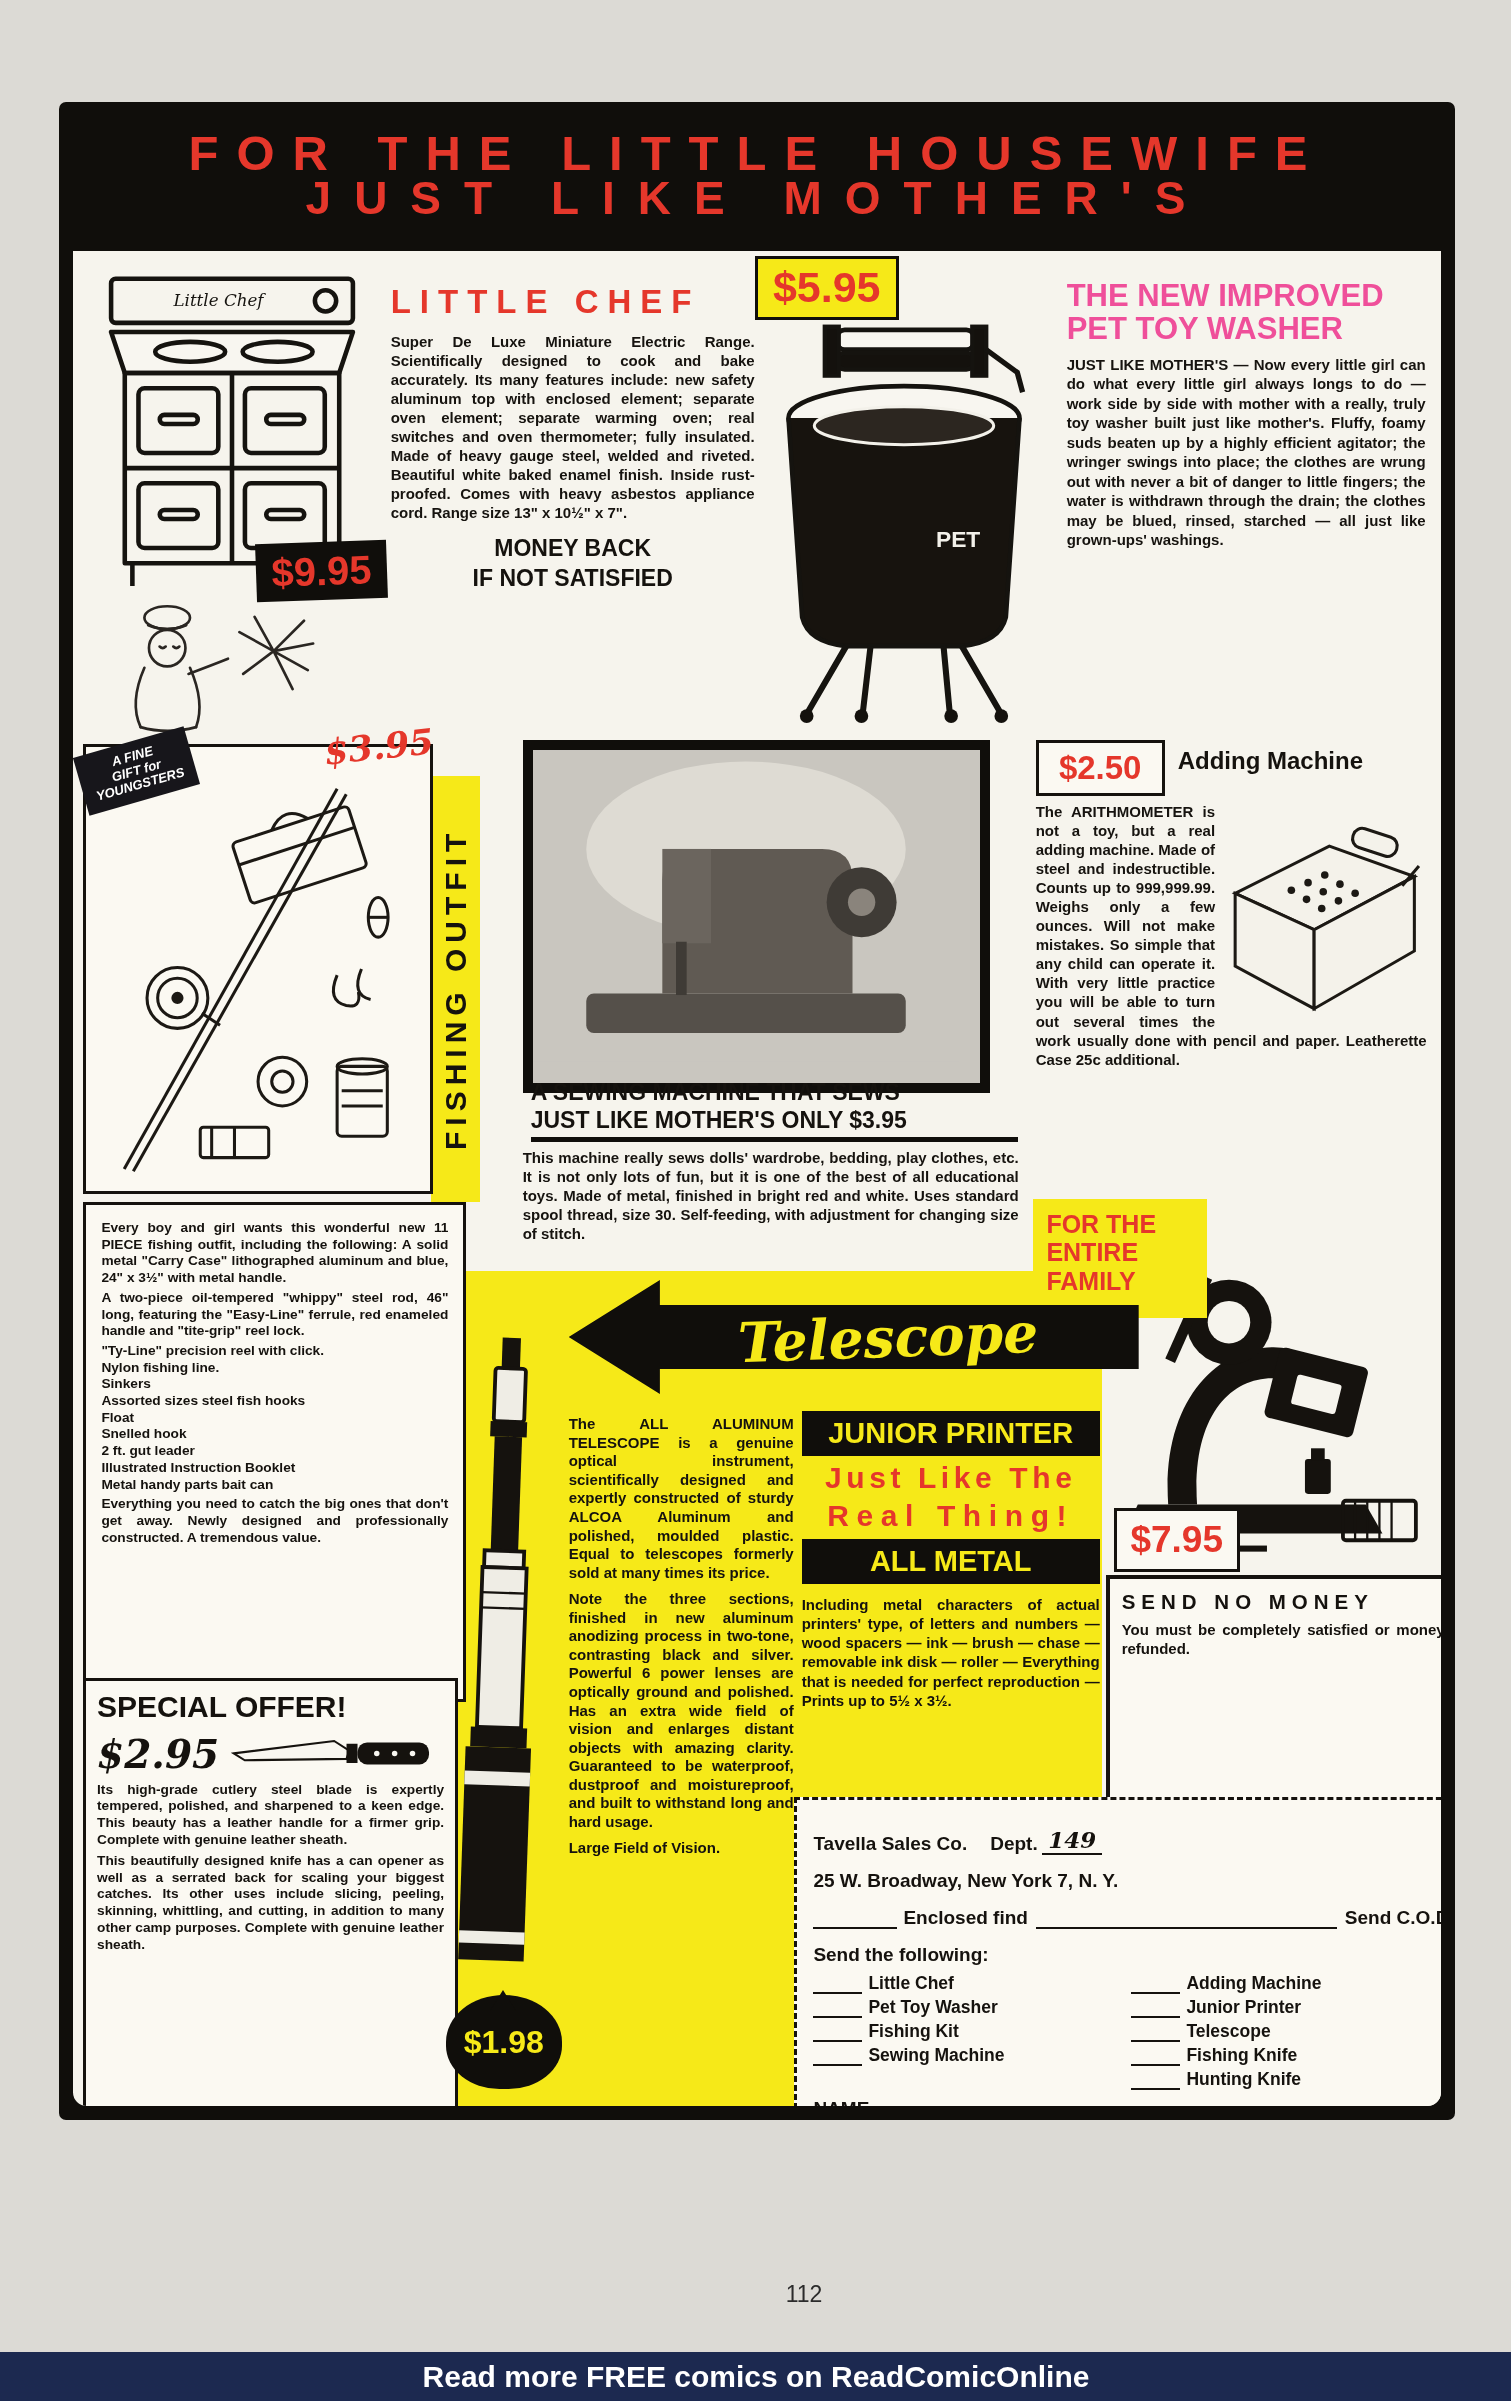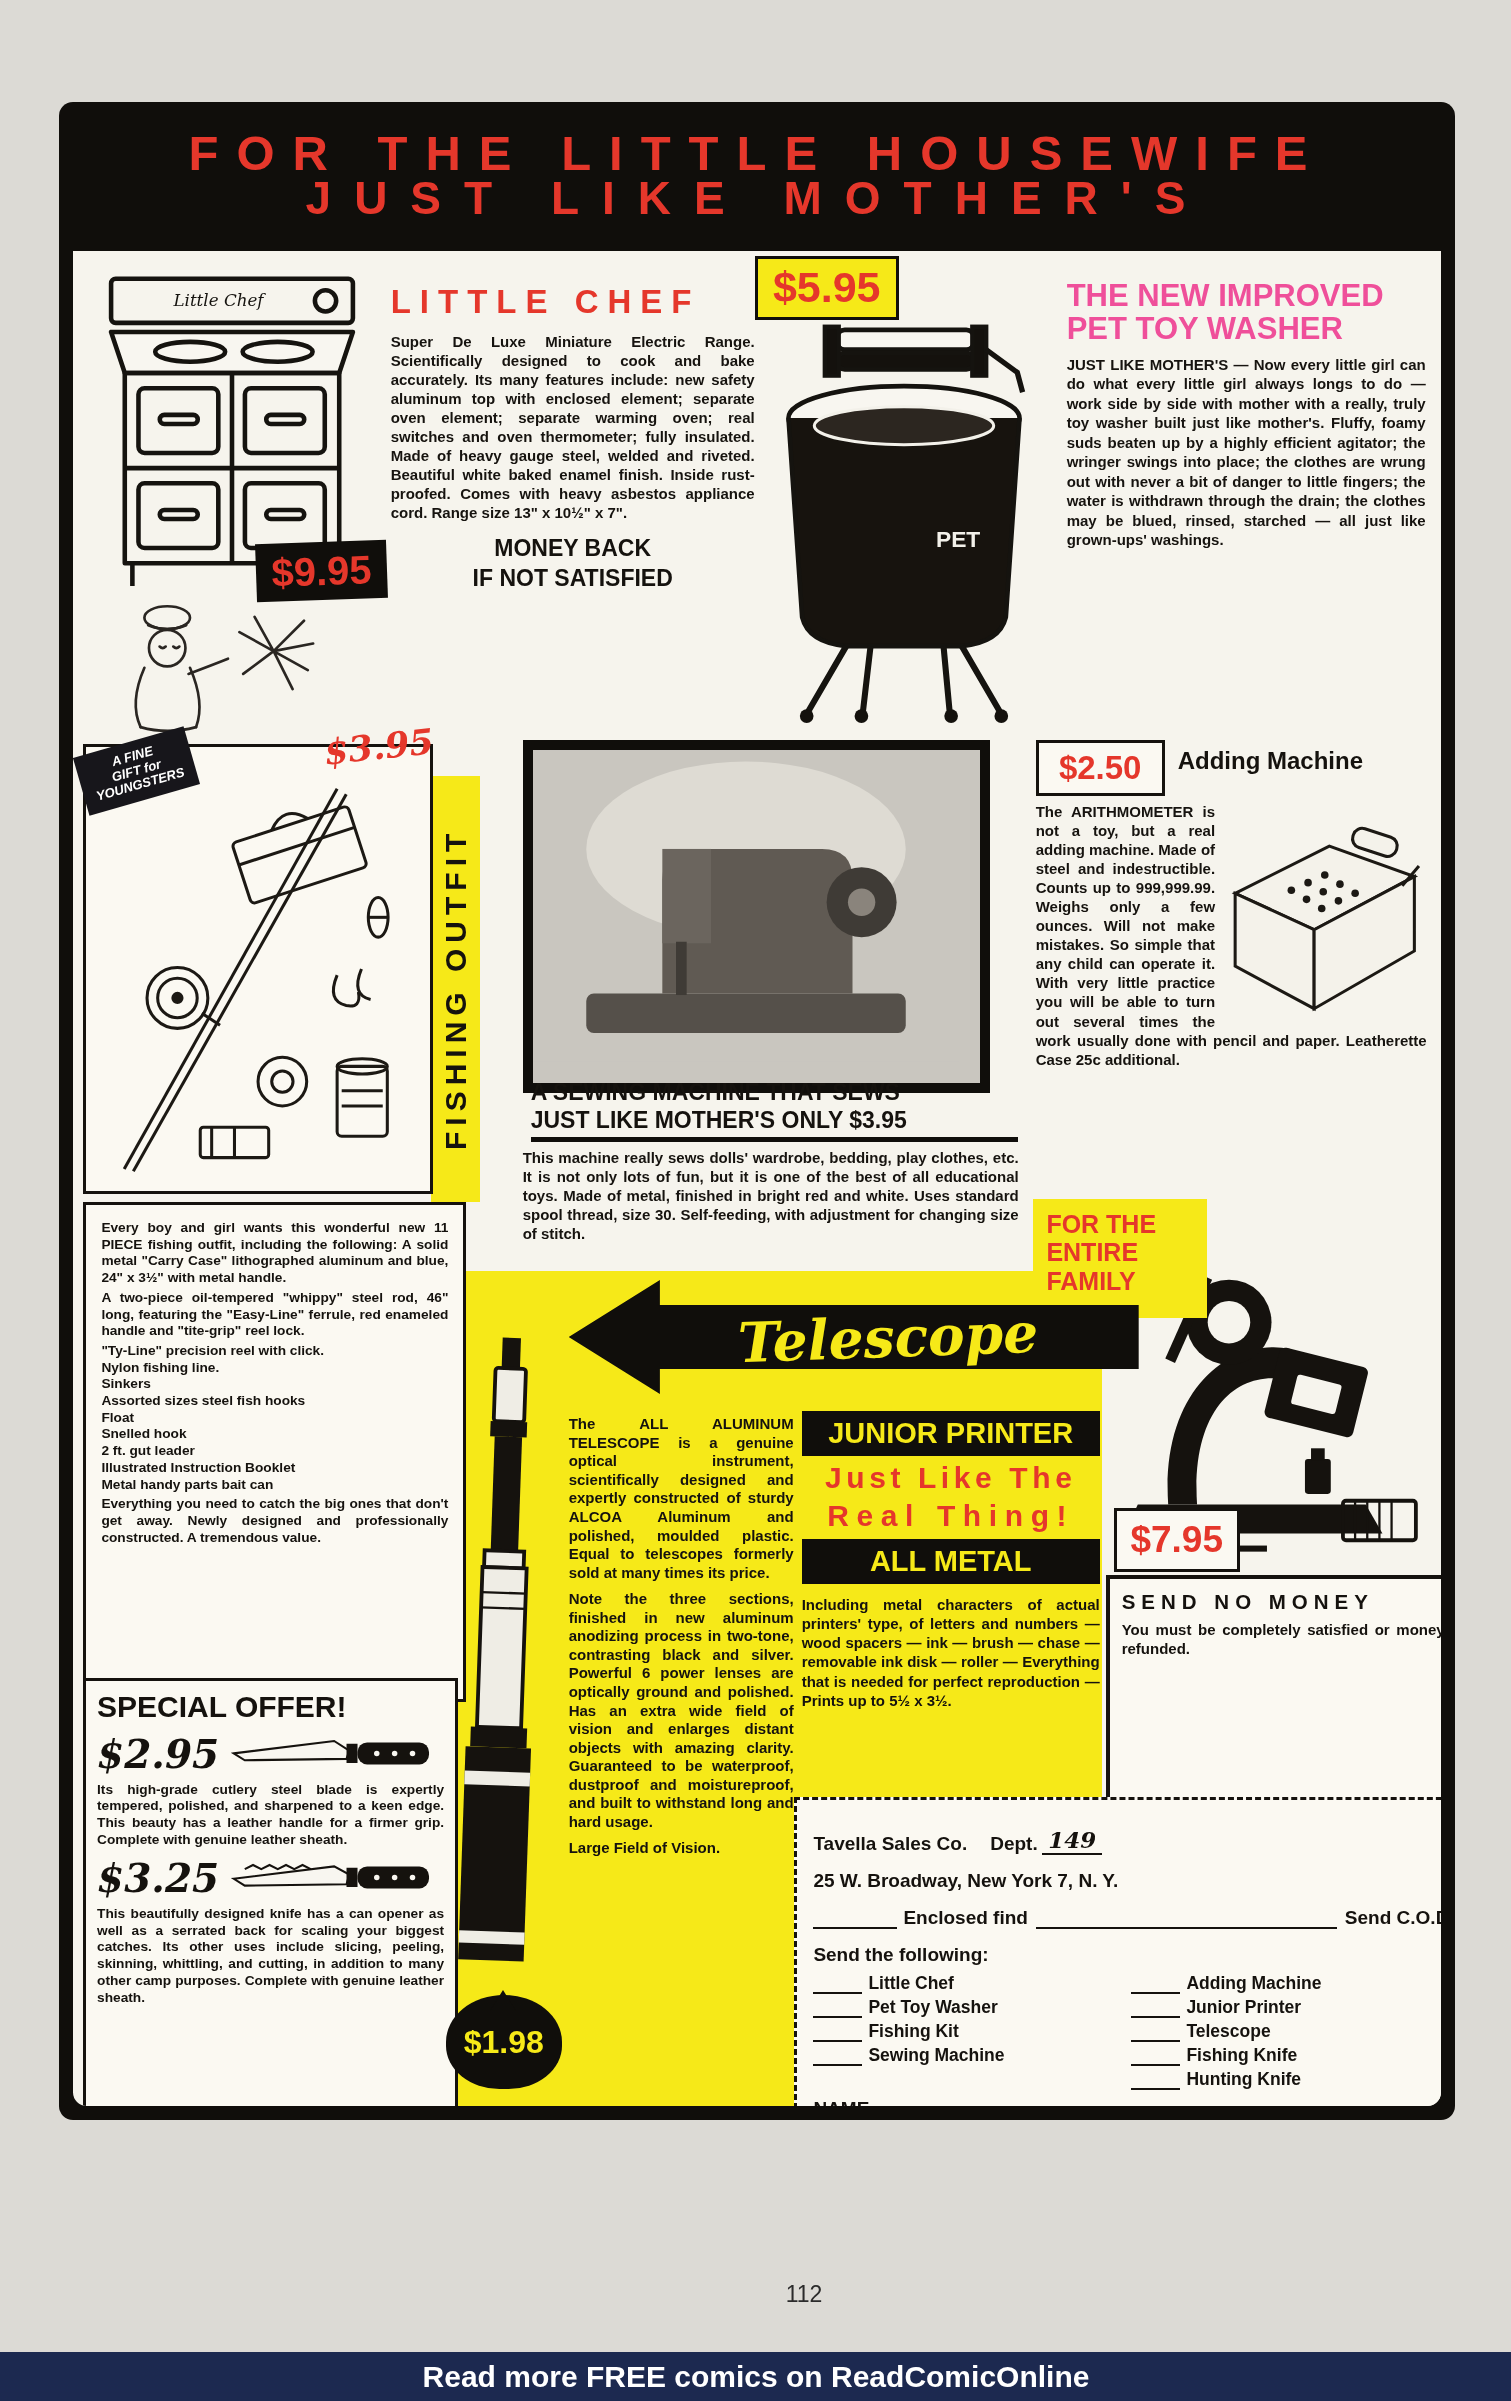--- a/index.html
+++ b/index.html
@@ -1,20 +1,20 @@
 <!DOCTYPE html>
 <html style="font-size:12px"><head>
 <meta charset="utf-8">
 <style>
   html,body{margin:0;padding:0;}
   body{width:1512px;height:2401px;position:relative;background:#dcdad5;
        font-family:"Liberation Sans",sans-serif;color:#15120e;overflow:hidden;}
 
   #ad{position:absolute;left:59px;top:102px;width:1396px;height:2018px;
-      background:#100e0b;border-radius:14px;}
+      background:#100e0b;border-radius:7px;}
   .hdr{position:absolute;left:0;width:100%;text-align:center;color:#e5372b;
        font-weight:bold;white-space:nowrap;}
   #hdr1{top:23px;font-size:49px;letter-spacing:18px;}
   #hdr2{top:69px;font-size:46px;letter-spacing:23px;}
 
   #content{position:absolute;left:13.7px;top:149px;width:1368px;height:1855px;
            background:#f6f4ed;border-radius:0 0 13.7px 13.7px;overflow:hidden;}
   .abs{position:absolute;}
   .bodytxt{font-weight:bold;text-align:justify;color:#16130f;}
 
@@ -365,34 +365,20 @@
             <polygon points="4,34 150,16 172,30 168,42 20,44" fill="#f8f6f0" stroke="#15120e" stroke-width="3"></polygon>
             <rect x="168" y="20" width="16" height="28" fill="#15120e"></rect>
             <rect x="184" y="18" width="104" height="32" rx="14" fill="#15120e"></rect>
             <circle cx="212" cy="34" r="4" fill="#f8f6f0"></circle>
             <circle cx="238" cy="34" r="4" fill="#f8f6f0"></circle>
             <circle cx="264" cy="34" r="4" fill="#f8f6f0"></circle>
           </svg>
         </span>
       </div>
       <div class="offer-desc">Its high-grade cutlery steel blade is expertly tempered, polished, and sharpened to a keen edge. This beauty has a leather handle for a firmer grip. Complete with genuine leather sheath.</div>
-      <div class="knife-row">
-        <span class="knife-price">$3.25</span>
-        <span class="knife-svg">
-          <svg viewBox="0 0 300 64" width="100%" height="44">
-            <polygon points="4,36 150,18 172,30 168,44 20,46" fill="#f8f6f0" stroke="#15120e" stroke-width="3"></polygon>
-            <path d="M20 22 l12 -6 l12 6 l12 -6 l12 6 l12 -6 l12 6 l12 -6 l12 6" fill="none" stroke="#15120e" stroke-width="3"></path>
-            <rect x="168" y="20" width="16" height="28" fill="#15120e"></rect>
-            <rect x="184" y="18" width="104" height="32" rx="14" fill="#15120e"></rect>
-            <circle cx="212" cy="34" r="4" fill="#f8f6f0"></circle>
-            <circle cx="238" cy="34" r="4" fill="#f8f6f0"></circle>
-            <circle cx="264" cy="34" r="4" fill="#f8f6f0"></circle>
-          </svg>
-        </span>
-      </div>
       <div class="offer-desc">This beautifully designed knife has a can opener as well as a serrated back for scaling your biggest catches. Its other uses include slicing, peeling, skinning, whittling, and cutting, in addition to many other camp purposes. Complete with genuine leather sheath.</div>
     </div>
 
     <div class="abs" id="telescope-img">
       <svg viewBox="0 0 160 880" width="122" height="670">
         <g transform="rotate(2 80 440)">
           <rect x="64" y="30" width="24" height="40" fill="#15120e"></rect>
           <rect x="56" y="70" width="40" height="70" rx="4" fill="#efede5" stroke="#15120e" stroke-width="5"></rect>
           <rect x="52" y="140" width="48" height="20" fill="#15120e"></rect>
           <rect x="58" y="160" width="36" height="150" fill="#15120e"></rect>

